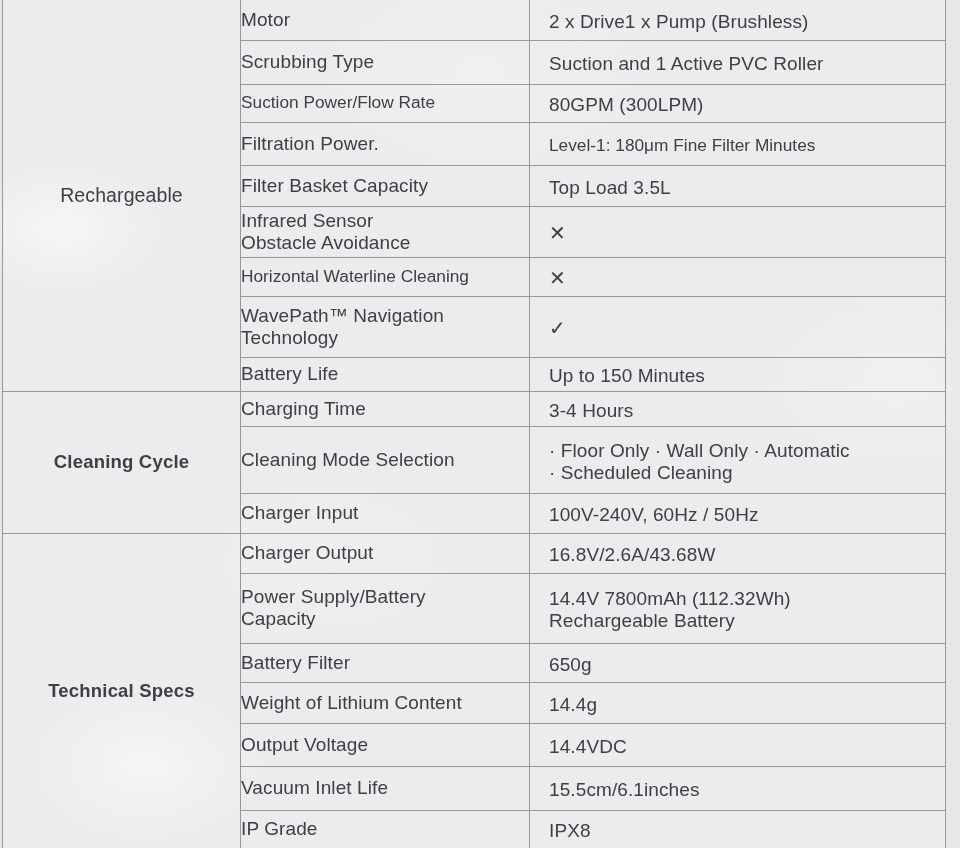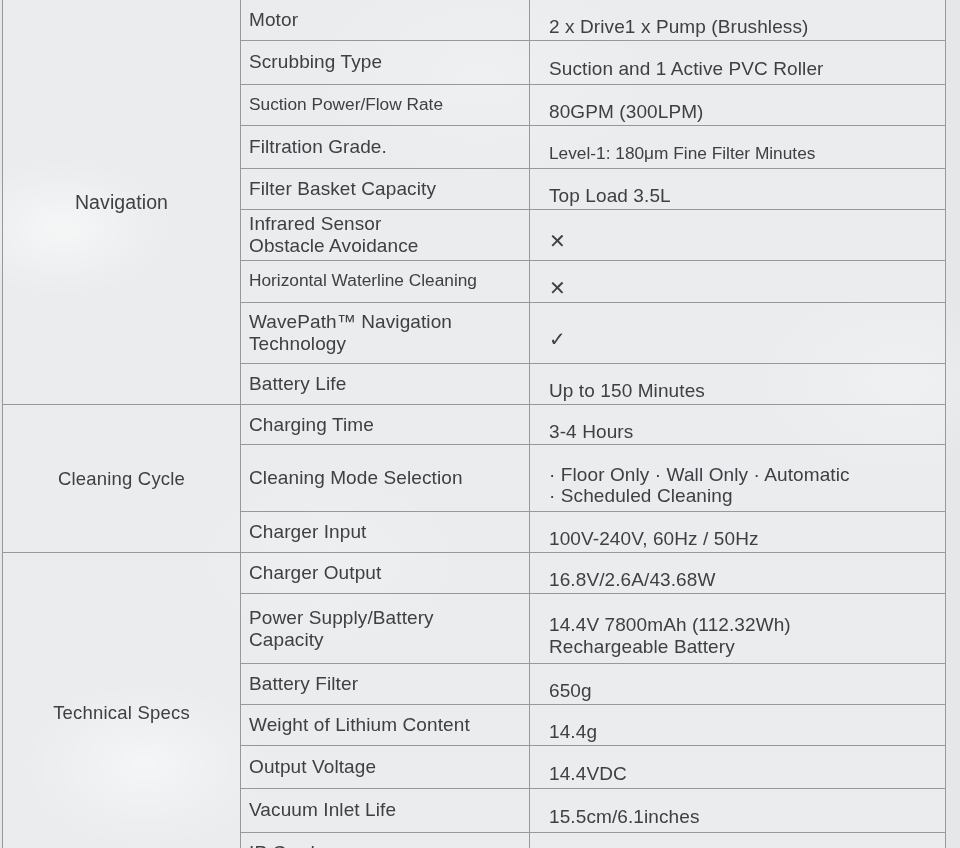--- a/index.html
+++ b/index.html
@@ -37,32 +37,32 @@
     background: rgba(255,255,255,0.22);
     color: #3e4043;
     font-size: 19px;
     line-height: 1.15;
     vertical-align: middle;
     white-space: pre-line;
     overflow: hidden;
     letter-spacing: 0.1px;
   }
   td.name {
-    padding: 2px 4px 2px 8px;
+    padding: 2px 4px 2px 0;
   }
   td.val {
-    padding: 16px 6px 2px 19px;
+    padding: 6px 6px 2px 19px;
   }
   td.cat {
     text-align: center;
     padding: 2px 4px;
     font-size: 19.5px;
   }
   td.cat.semibold {
-    font-weight: 400;
+    font-weight: 700;
     font-size: 18.5px;
     letter-spacing: 0.2px;
   }
   td.sm {
     font-size: 17.3px;
     letter-spacing: 0;
   }
   .mark {
     font-size: 20px;
   }
@@ -73,34 +73,34 @@
 <div class="page">
   <table class="spec-table">
     <colgroup>
       <col style="width:238px">
       <col style="width:289px">
       <col style="width:416px">
     </colgroup>
 
     <tbody>
         <tr style="height:40px">
-      <td class="cat" rowspan="9">Navigation</td>
+      <td class="cat" rowspan="9">Rechargeable</td>
       <td class="name">Motor</td>
       <td class="val">2 x Drive1 x Pump (Brushless)</td>
     </tr>
     <tr style="height:44px">
       <td class="name">Scrubbing Type</td>
       <td class="val">Suction and 1 Active PVC Roller</td>
     </tr>
     <tr style="height:38px">
       <td class="name sm">Suction Power/Flow Rate</td>
       <td class="val">80GPM (300LPM)</td>
     </tr>
     <tr style="height:43px">
-      <td class="name">Filtration Grade.</td>
+      <td class="name">Filtration Power.</td>
       <td class="val sm">Level-1: 180μm Fine Filter Minutes</td>
     </tr>
     <tr style="height:41px">
       <td class="name">Filter Basket Capacity</td>
       <td class="val">Top Load 3.5L</td>
     </tr>
     <tr style="height:51px">
       <td class="name">Infrared Sensor
 Obstacle Avoidance</td>
       <td class="val"><span class="mark">✕</span></td>

